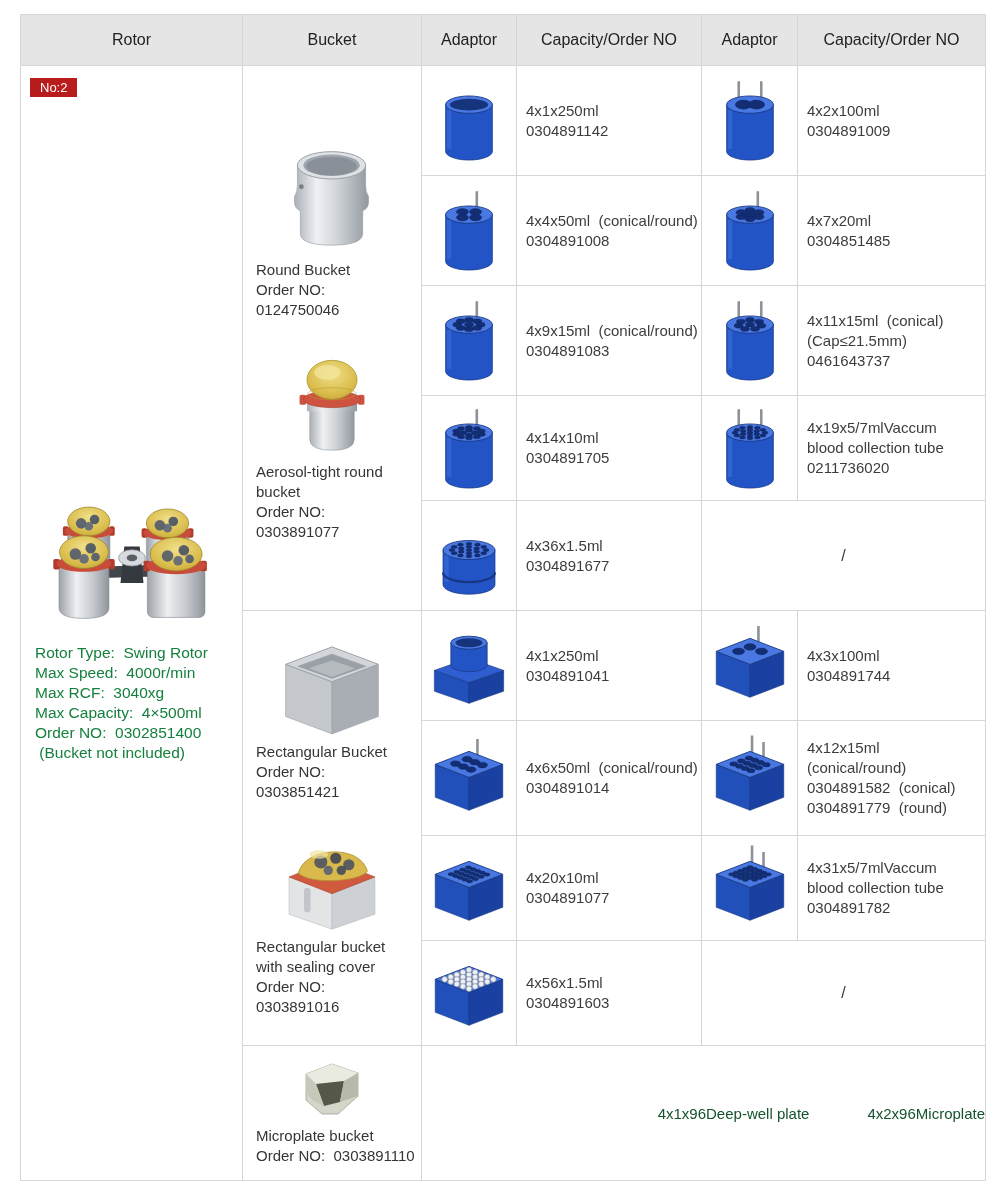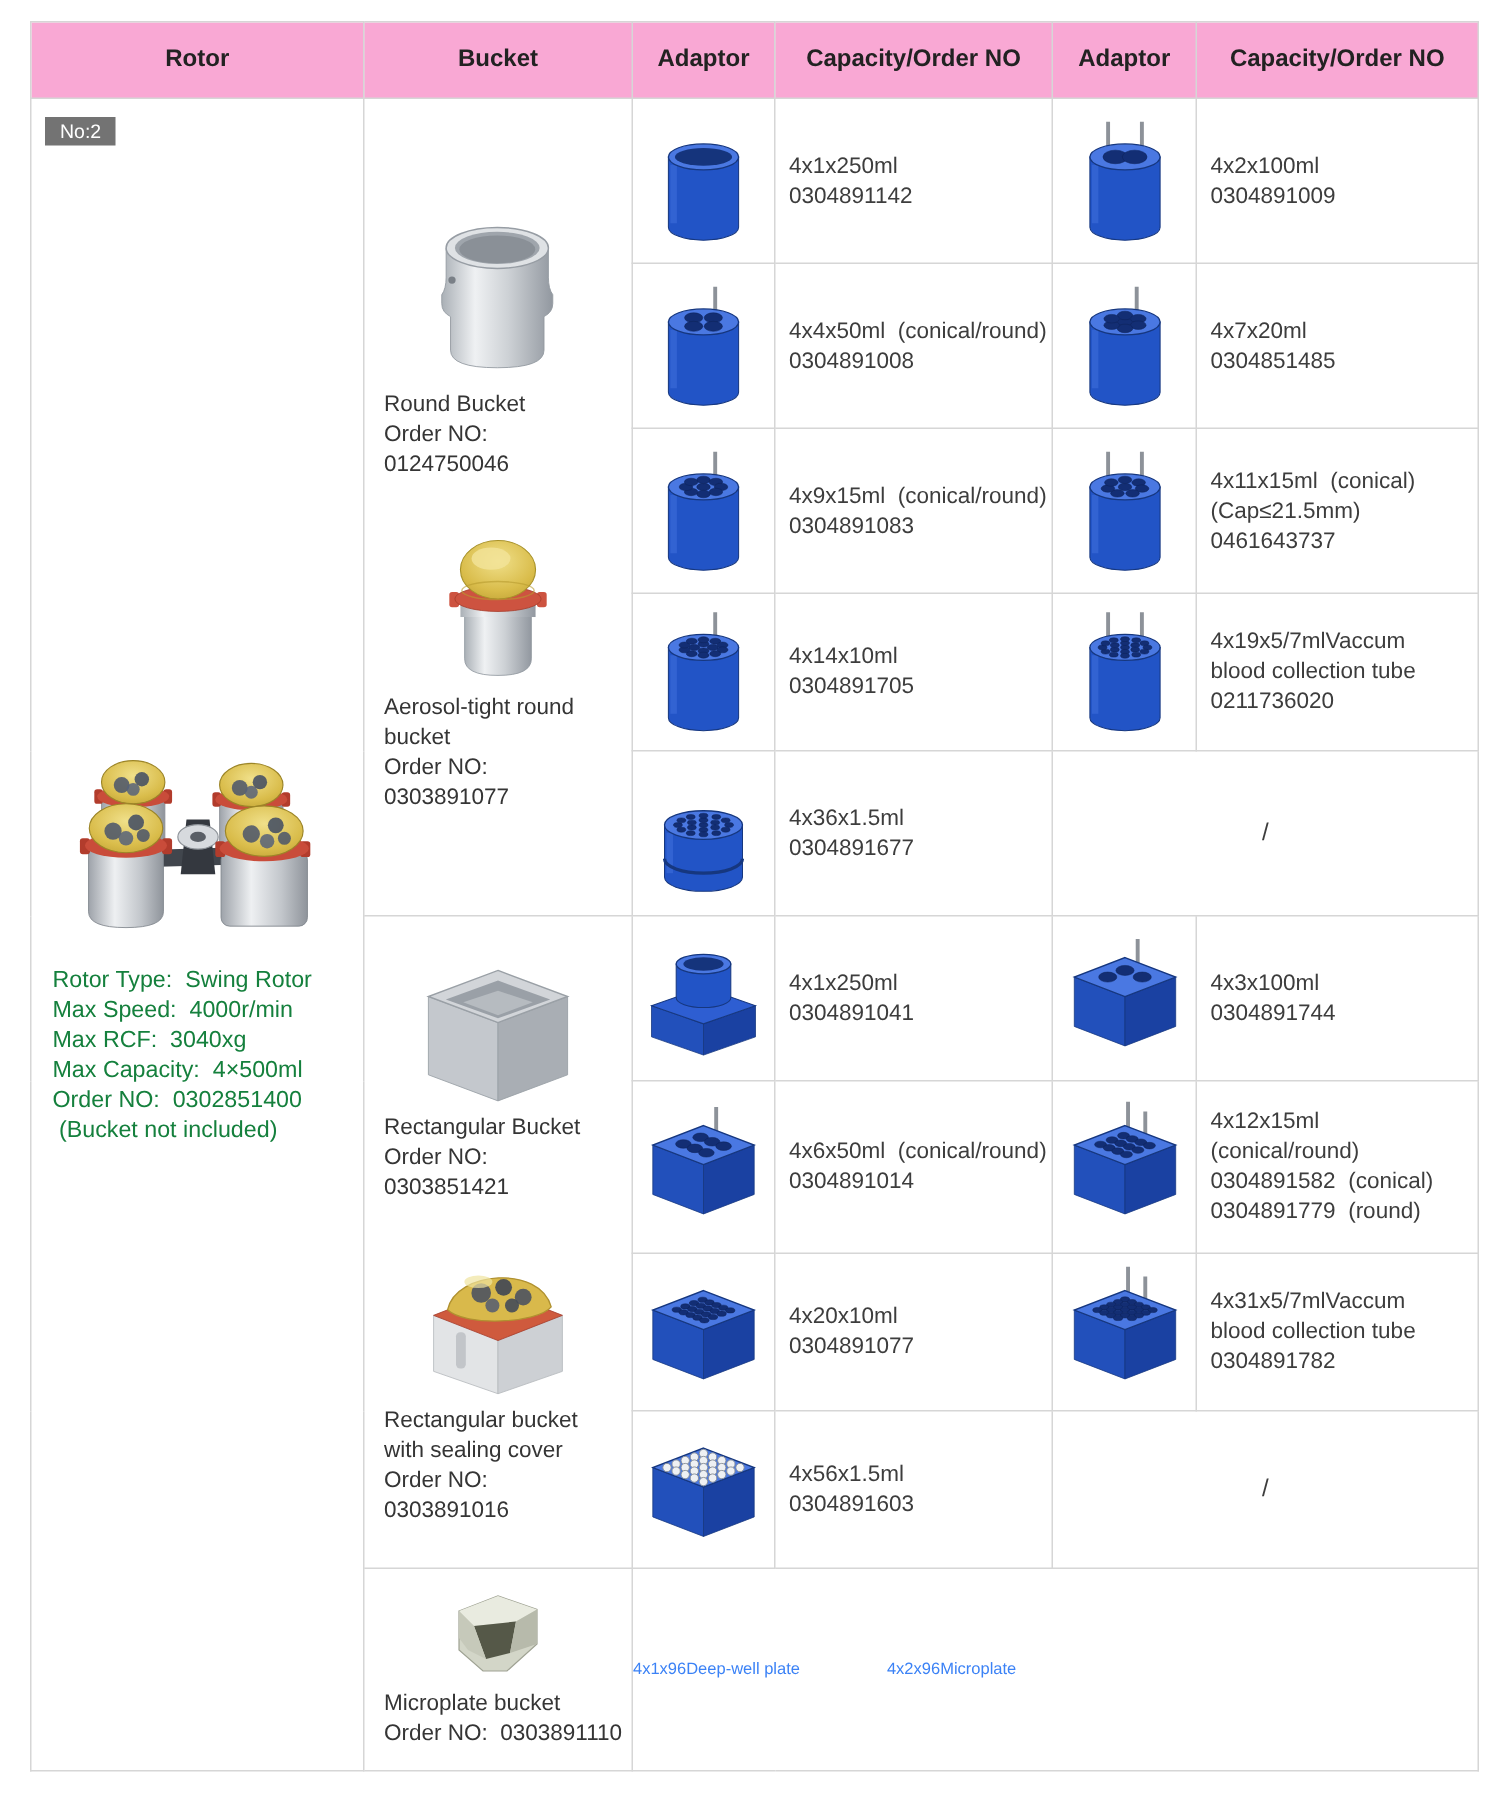--- a/index.html
+++ b/index.html
@@ -1,36 +1,36 @@
 <!DOCTYPE html>
 <html><head>
 <meta charset="utf-8">
 <style>
   html,body{margin:0;padding:0;background:#ffffff;}
   body{width:1000px;height:1201px;font-family:"Liberation Sans",sans-serif;color:#3d3d3d;}
   table.spec{border-collapse:collapse;margin:14px 0 0 20px;table-layout:fixed;}
   td,th{border:1px solid #d6d6d6;padding:0;vertical-align:middle;}
-  th{font-weight:bold;font-size:16px;color:#222;height:50px;background:#f9a8d4;}
+  th{font-weight:normal;font-size:16px;color:#222;height:50px;background:#e5e5e5;}
   .pre{white-space:pre-wrap;}
   .cap{font-size:15px;line-height:20px;}
   .cap .pre{padding-left:9px;padding-right:2px;}
   .adp-cell{text-align:center;}
   .adp{display:inline-block;line-height:0;}
   .slash{text-align:center;font-size:16px;color:#3d3d3d;}
   .rel{position:relative;}
   .fill{position:absolute;inset:0;display:flex;flex-direction:column;justify-content:center;}
-  .badge{position:absolute;top:12px;left:9px;background:#737373;color:#ffffff;font-size:13px;line-height:17px;padding:1px 10px;}
+  .badge{position:absolute;top:12px;left:9px;background:#b91c1c;color:#ffffff;font-size:13px;line-height:17px;padding:1px 10px;}
   .rotor-img{text-align:center;}
   .rotor-specs{font-size:15.5px;line-height:20px;padding-left:14px;margin-top:10px;color:#15803d;}
   .bucket-img{text-align:center;line-height:0;}
   .bucket-caption{font-size:15px;line-height:20px;padding:4px 12px 0 13px;color:#353535;}
   .gap28{height:28px;flex:none;}
   .gap30{height:30px;flex:none;}
   .micro-caption{font-size:15px;line-height:20px;padding:2px 0 0 13px;color:#353535;}
-  .bottom-flex{display:flex;justify-content:flex-start;align-items:center;gap:58px;font-size:11px;color:#3b82f6;}
+  .bottom-flex{display:flex;justify-content:flex-end;align-items:center;gap:58px;font-size:15px;color:#14532d;}
 </style>
 </head>
 <body>
 
 <table class="spec">
   <colgroup>
     <col style="width:222px">
       <col style="width:179px">
       <col style="width:95px">
     <col style="width:185px">

